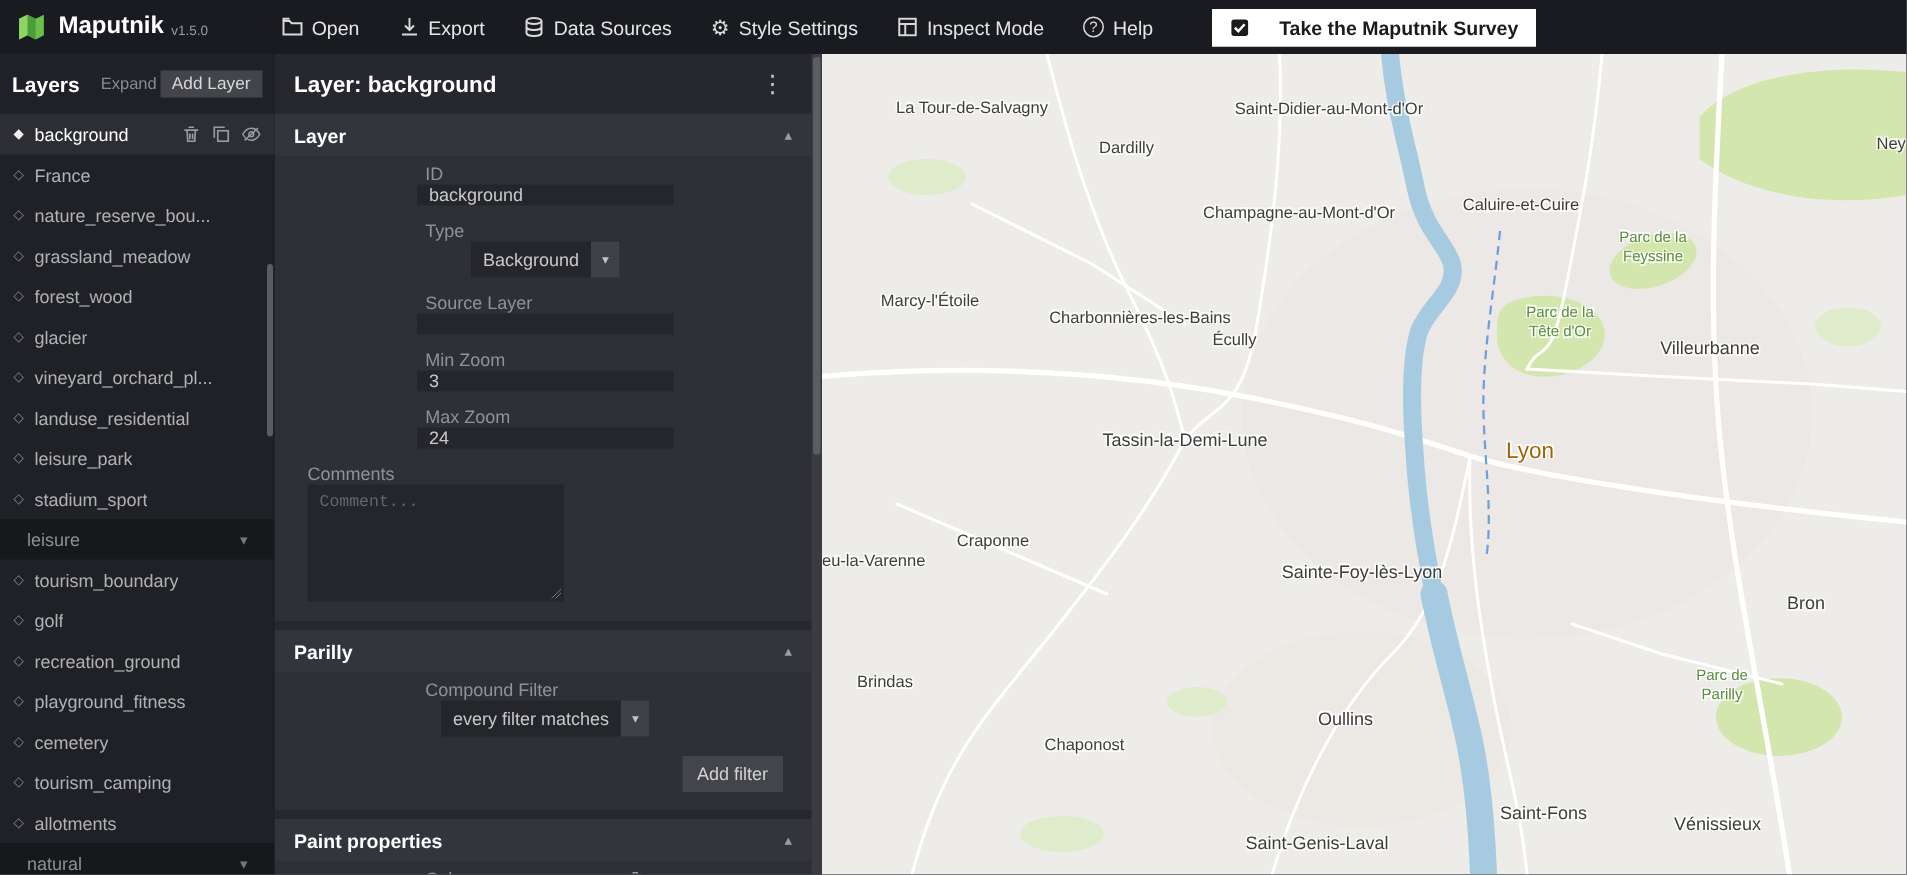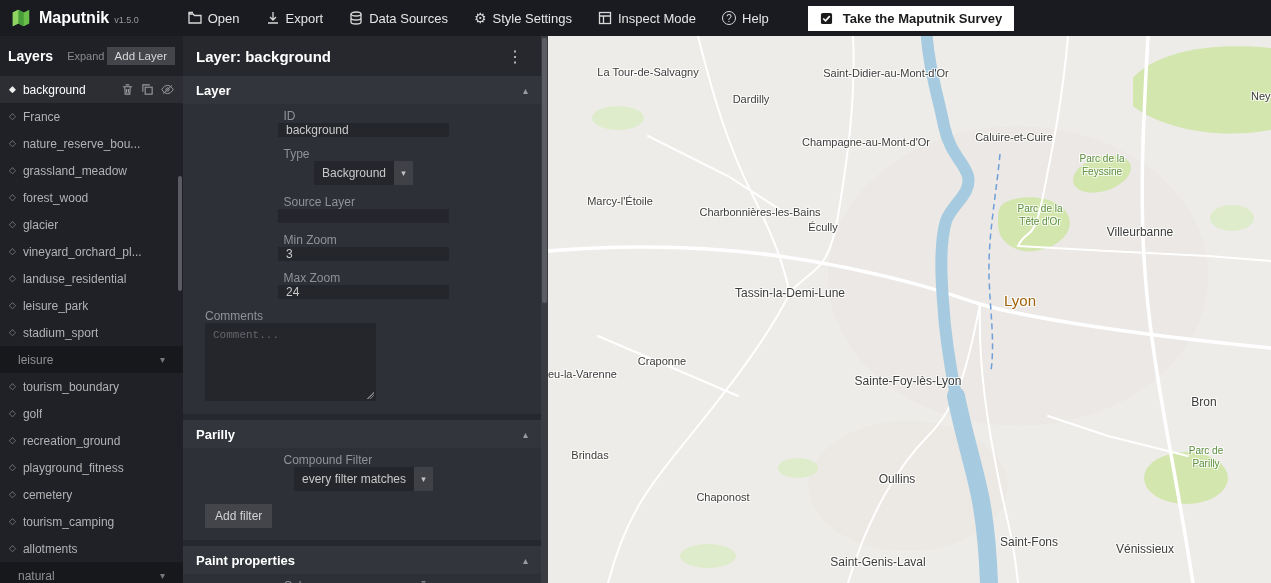--- a/index.html
+++ b/index.html
@@ -16,21 +16,21 @@
   .brand-version { color:#9a9a9a; font-size:9px; margin-left:-2px; margin-top:4px; }
   .menu { display:flex; align-items:center; height:100%; margin-left:36px; }
   .menu-item { display:flex; align-items:center; gap:6px; color:#e6e6e6;
     font-size:13px; padding:0 13px; height:100%; cursor:pointer; }
   .mi { width:14px; height:14px; stroke:#d9d9d9; fill:none; stroke-width:1.3; }
   .gear-glyph { font-size:14px; color:#d9d9d9; line-height:1; }
   .help-circle { width:14px; height:14px; border:1px solid #d9d9d9; border-radius:50%;
     color:#d9d9d9; font-size:10px; display:flex; align-items:center; justify-content:center; }
   .survey-btn { margin-left:26px; height:25px; background:#ffffff; border:1px solid #ffffff;
     color:#1b1b1b; font-size:13px; font-weight:600; display:flex; align-items:center;
-    gap:10px; padding:0 11px; cursor:pointer; font-family:"Liberation Sans", sans-serif; }
+    gap:20px; padding:0 11px; cursor:pointer; font-family:"Liberation Sans", sans-serif; }
   .survey-check { width:13px; height:13px; }
 
   .content { display:flex; height:547px; }
 
   
   .sidebar { width:183px; background:#1f2126; flex-shrink:0; position:relative;
     overflow:hidden; }
   .sidebar-header { height:32px; display:flex; align-items:center; padding:10px 8px 2px 8px; }
   .sidebar-title { color:#fff; font-size:14px; font-weight:bold; }
   .expand-link { color:#8a8b8f; font-size:11px; margin-left:14px; cursor:pointer; }
@@ -79,21 +79,21 @@
   .comments-row { align-items:flex-start; }
   .textarea { flex:1; height:78px; background:#24262b; border:0; resize:none;
     color:#c9c9c9; font-family:"Liberation Mono", monospace; font-size:11px;
     padding:6px 8px; position:relative; }
   .textarea::placeholder { color:#64666c; }
   .ta-wrap { flex:1; position:relative; display:flex; }
   .ta-grip { position:absolute; right:2px; bottom:2px; width:7px; height:7px;
     background:
       linear-gradient(135deg, transparent 0 50%, #7a7b7f 50% 58%, transparent 58% 70%, #7a7b7f 70% 78%, transparent 78%);
   }
-  .btn-row { display:flex; padding:8px 19px 4px 22px; }
+  .btn-row { display:flex; justify-content:flex-end; padding:8px 19px 4px 22px; }
   .small-btn { background:#43454b; border:0; color:#d3d3d3; font-size:12px;
     padding:5px 10px; cursor:pointer; font-family:"Liberation Sans", sans-serif; }
   .label-wrap { width:160px; flex-shrink:0; display:flex; align-items:center;
     padding-right:14px; }
   .label-wrap .field-label { width:auto; flex:1; }
   .zoom-box { width:26px; height:22px; background:#2b2d33; border:0; color:#ffffff;
     font-size:12px; text-align:center; font-family:"Liberation Sans", sans-serif; }
   .color-field { flex:1; min-width:0; height:22px; background:#24262b; display:flex;
     align-items:center; }
   .swatch { width:15px; height:15px; flex-shrink:0; border:1px solid #d8d8d8;
@@ -433,20 +433,20 @@
       <span class="ml ml-park" style="left:492px;top:167px">Parc de la Tête d'Or</span>
       <span class="ml" style="left:592px;top:189px;font-size:12px">Villeurbanne</span>
       <span class="ml" style="left:242px;top:250px;font-size:12px">Tassin-la-Demi-Lune</span>
       <span class="ml ml-city" style="left:432px;top:256px">Lyon</span>
       <span class="ml ml-clip" style="left:0px;top:299px">eu-la-Varenne</span>
       <span class="ml" style="left:114px;top:319px">Craponne</span>
       <span class="ml" style="left:360px;top:338px;font-size:12px">Sainte-Foy-lès-Lyon</span>
       <span class="ml" style="left:656px;top:359px;font-size:12px">Bron</span>
       <span class="ml" style="left:42px;top:413px">Brindas</span>
       <span class="ml" style="left:349px;top:436px;font-size:12px">Oullins</span>
-      <span class="ml ml-park" style="left:658px;top:409px">Parc de Parilly</span>
+      <span class="ml ml-park" style="left:600px;top:409px">Parc de Parilly</span>
       <span class="ml" style="left:175px;top:455px">Chaponost</span>
       <span class="ml" style="left:481px;top:499px;font-size:12px">Saint-Fons</span>
       <span class="ml" style="left:597px;top:506px;font-size:12px">Vénissieux</span>
       <span class="ml" style="left:330px;top:519px;font-size:12px">Saint-Genis-Laval</span>
     </div>
   </div>
 </div>
 
 </body></html>

